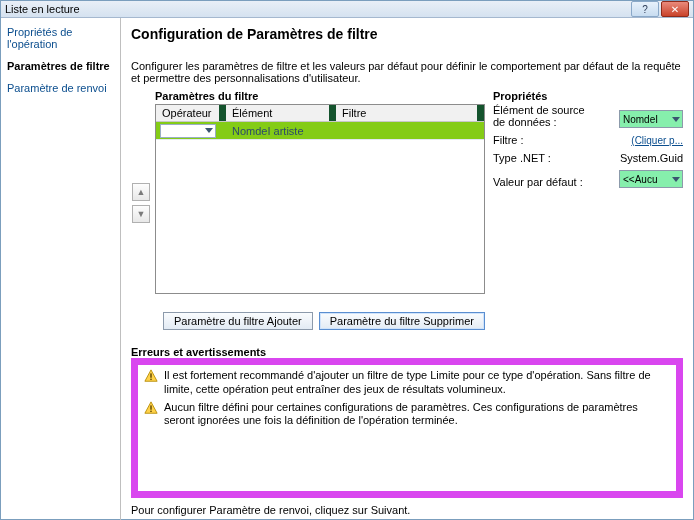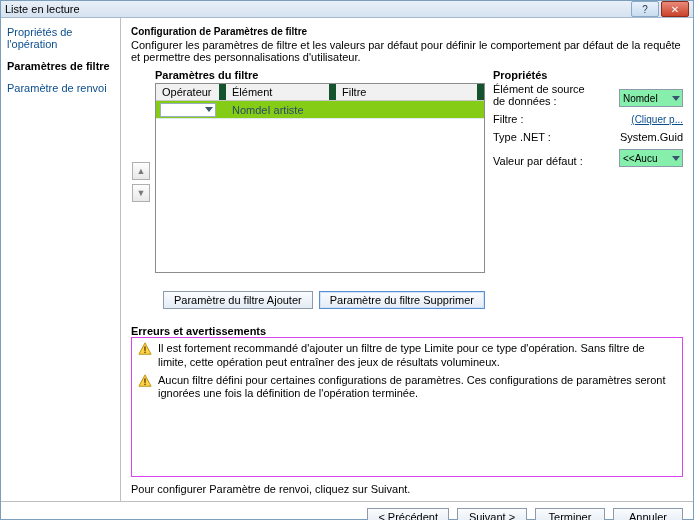--- a/index.html
+++ b/index.html
@@ -8,21 +8,21 @@
   .titlebar { height: 24px; background: linear-gradient(#e9eff7,#d5e2f0); display: flex; align-items: center; padding: 0 4px; border-bottom: 1px solid #a5b8cf; }
   .titlebar-title { flex: 1; color: #2b3a55; }
   .winbtns { display: flex; gap: 2px; }
   .winbtn { width: 28px; height: 16px; border-radius: 2px; background: linear-gradient(#e8f1fb,#c8dcf0); border: 1px solid #8aa8c8; display: flex; align-items: center; justify-content: center; font-size: 10px; color: #2b3a55; cursor: default; }
   .winbtn.close { background: linear-gradient(#e98a7b,#c9432b); border-color: #8f2b1a; color: #fff; }
   .body { flex: 1; display: flex; }
   .sidebar { width: 120px; border-right: 1px solid #bfbfbf; padding: 8px 6px; display: flex; flex-direction: column; gap: 10px; }
   .sidelink { color: #0b4e8e; cursor: pointer; }
   .sidelink.active { font-weight: bold; color: #000; }
   .main { flex: 1; padding: 8px 10px 6px 10px; display: flex; flex-direction: column; }
-  .mheading { font-weight: bold; font-size: 10px; margin-bottom: 2px; }
+  .mheading { font-weight: bold; font-size: 14px; margin-bottom: 18px; }
   .mdesc { margin-bottom: 6px; }
   .section-label { font-weight: bold; margin-bottom: 2px; }
   .upper { display: flex; gap: 8px; }
   .filters-area { flex: 1; display: flex; flex-direction: column; }
   .filters-box { border: 1px solid #8c8c8c; height: 190px; position: relative; background: #fff; }
   .filters-header { display: flex; background: #f1f1f1; border-bottom: 1px solid #c8c8c8; font-size: 11px; }
   .fh-cell { padding: 2px 6px; border-right: 7px solid #14532d; }
   .fh-op  { width: 70px; }
   .fh-el  { width: 110px; }
   .fh-fil { flex: 1; }
@@ -39,21 +39,21 @@
   .btn { border: 1px solid #8c9aab; background: linear-gradient(#fafcfe,#e3ebf4); padding: 2px 10px; font-size: 11px; min-width: 70px; text-align: center; cursor: pointer; }
   .btn.sel { border: 1px solid #5a8ed0; box-shadow: inset 0 0 0 1px #cfe3fb; }
   .props { width: 190px; }
   .prow { display: flex; justify-content: space-between; align-items: flex-end; margin-bottom: 6px; gap: 22px; }
   .prow .plabel { flex: 1; }
   .propdd { width: 64px; height: 18px; border: 1px solid #8c9aab; background: #86efac; display: flex; align-items: center; justify-content: space-between; padding: 0 2px 0 3px; font-size: 10px; overflow: hidden; }
   .propdd .tri { width: 0; height: 0; border-left: 4px solid transparent; border-right: 4px solid transparent; border-top: 5px solid #3a5570; }
   .proplink { color: #0b4e8e; text-decoration: underline; cursor: pointer; font-size: 10px; }
   .propval { font-size: 11px; }
   .warnings-label { font-weight: bold; margin-top: 16px; }
-  .warnings-box { border: 1px solid #d946ef; flex: 1; min-height: 140px; padding: 4px 6px; background: #fff; overflow: hidden; }
+  .warnings-box { border: 7px solid #d946ef; flex: 1; min-height: 140px; padding: 4px 6px; background: #fff; overflow: hidden; }
   .wrow { display: flex; gap: 6px; margin-bottom: 4px; }
   .wicon { width: 14px; height: 14px; flex-shrink: 0; }
   .wicon svg { width: 14px; height: 14px; }
   .wtext { flex: 1; line-height: 1.25; }
   .hint { margin-top: 6px; }
   .footer { border-top: 1px solid #bfbfbf; padding: 6px 10px; display: flex; justify-content: flex-end; gap: 8px; }
 </style>
 </head>
 <body>
 

